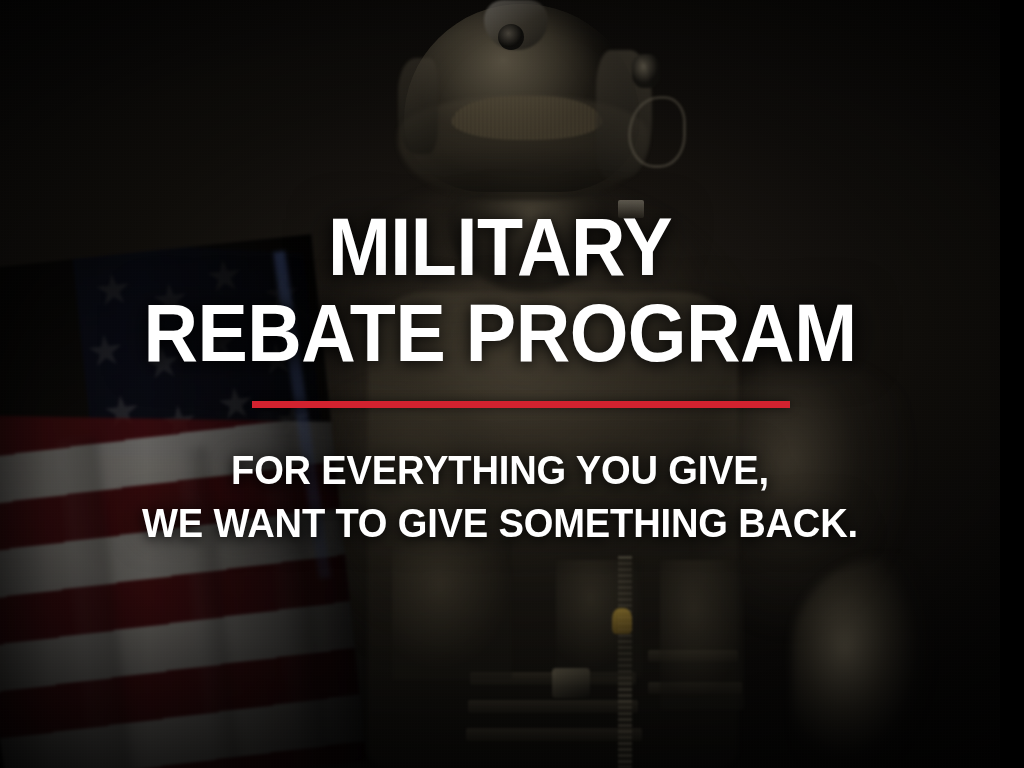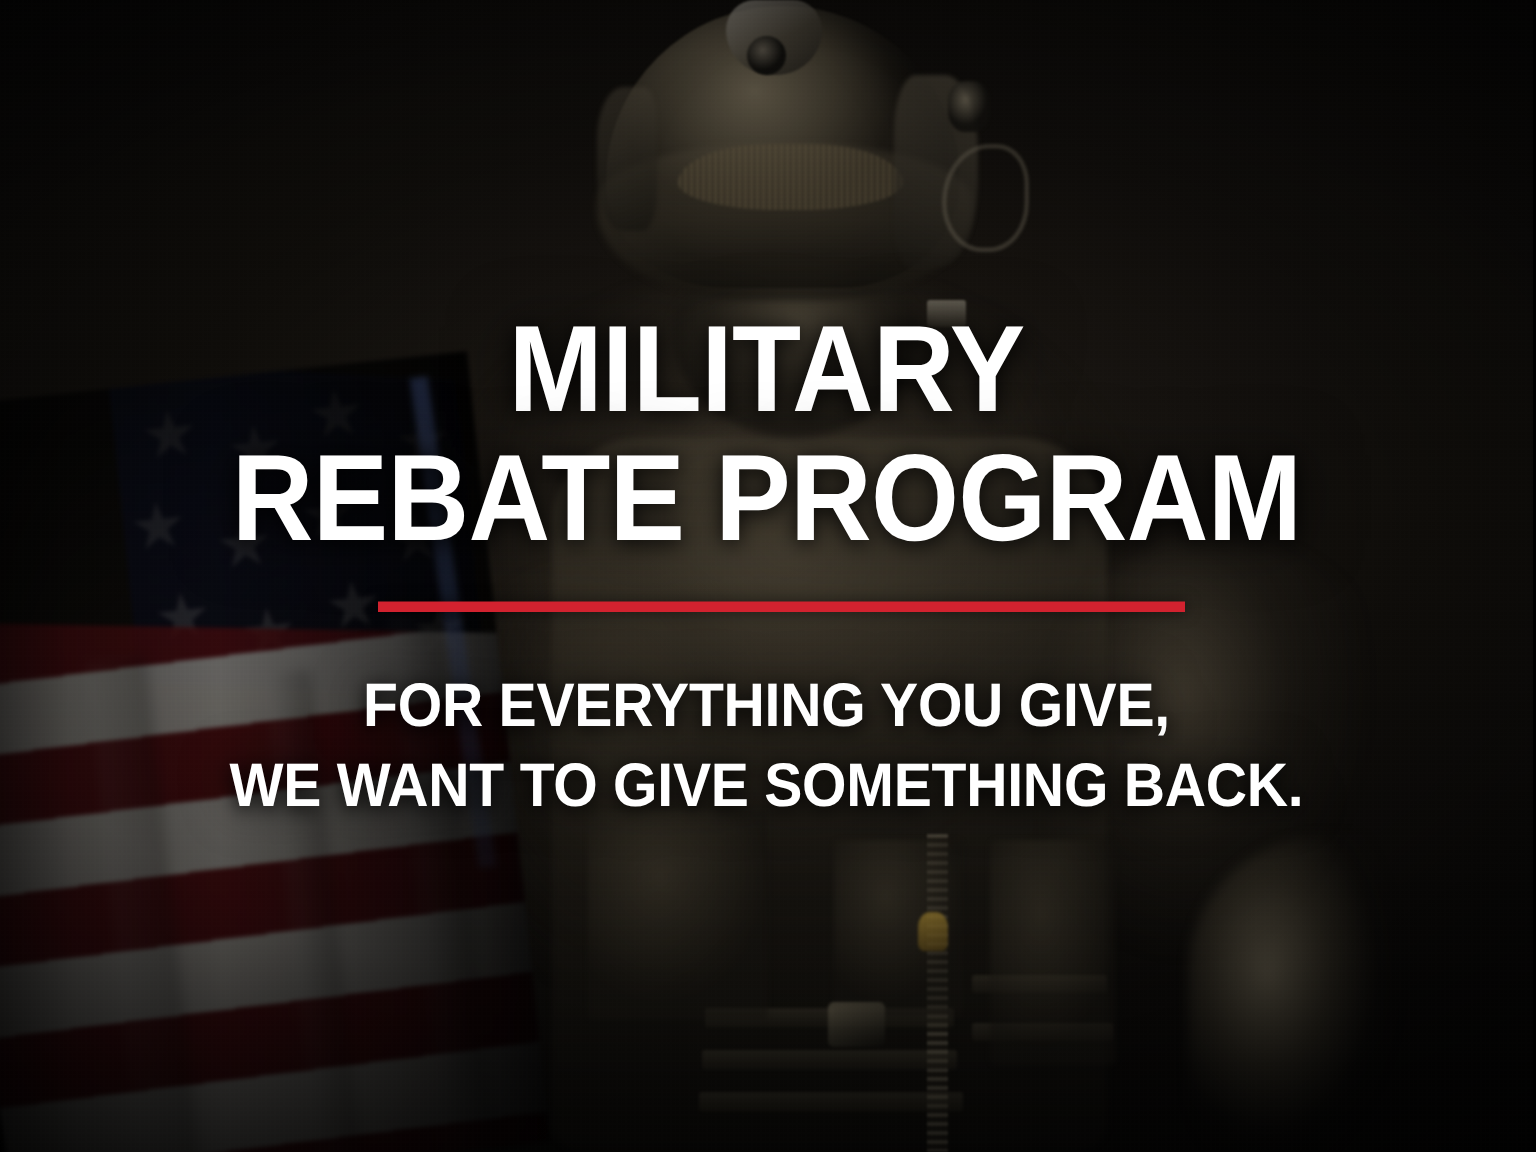--- a/index.html
+++ b/index.html
@@ -9,21 +9,20 @@
     background: #000;
   }
   #stage {
     position: relative;
     width: 1000px;
     height: 768px;
     overflow: hidden;
     background: #0f172a;
     font-family: "Liberation Sans", "DejaVu Sans", sans-serif;
     user-select: none;
-    padding-left: 22px;
   }
 
   
   .layer { position: absolute; inset: 0; }
 
   
   .bg-base {
     background:
       radial-gradient(120% 95% at 52% 42%, #2a241d 0%, #15120e 34%, #090807 62%, #040403 100%);
   }

